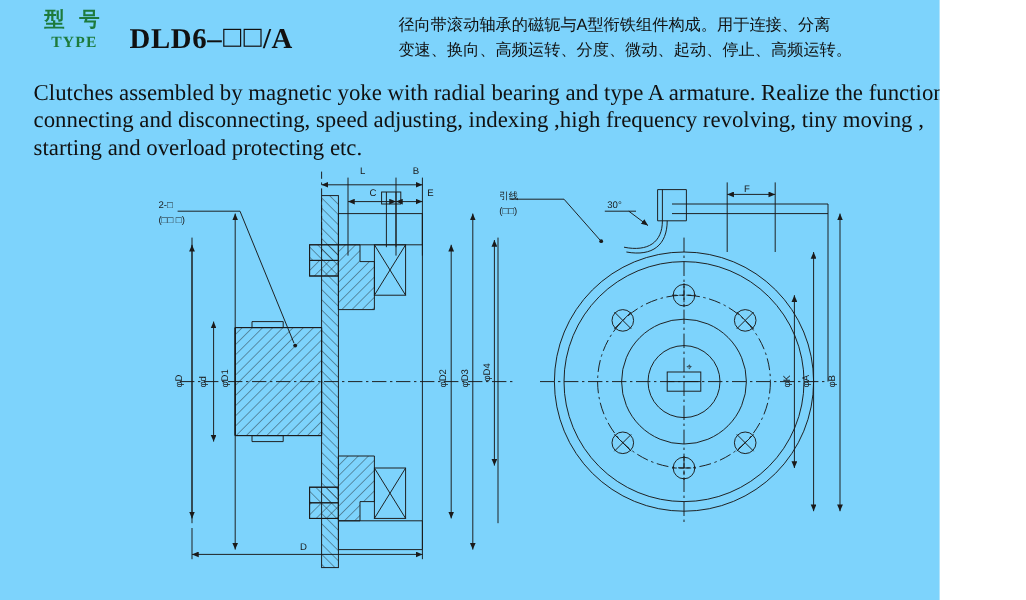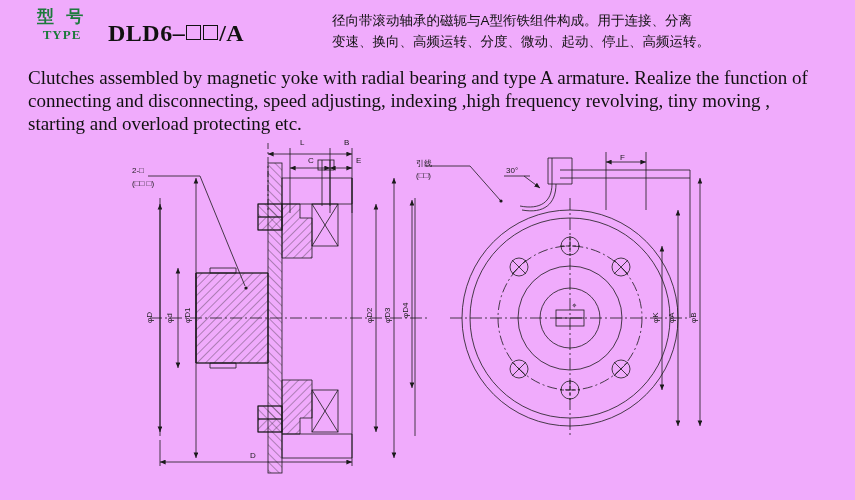--- a/index.html
+++ b/index.html
@@ -2,23 +2,23 @@
 <html><head>
 <meta charset="utf-8">
 <style>
   html, body {
     margin: 0;
     padding: 0;
     background: #ffffff;
   }
   #page {
     position: relative;
-    width: 855px;
+    width: 783px;
     height: 500px;
-    background: #f0abfc;
+    background: #7dd3fc;
     overflow: hidden;
     font-family: "Liberation Serif", serif;
     color: #1a1a1a;
   }
 
   
   .header {
     position: absolute;
     left: 0; top: 0;
     width: 855px;

